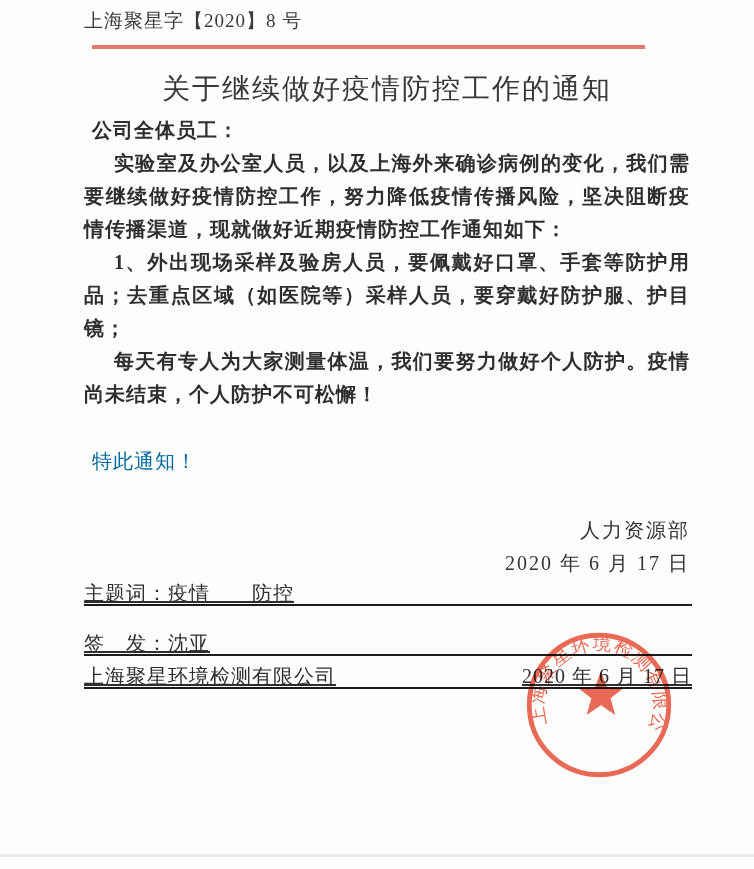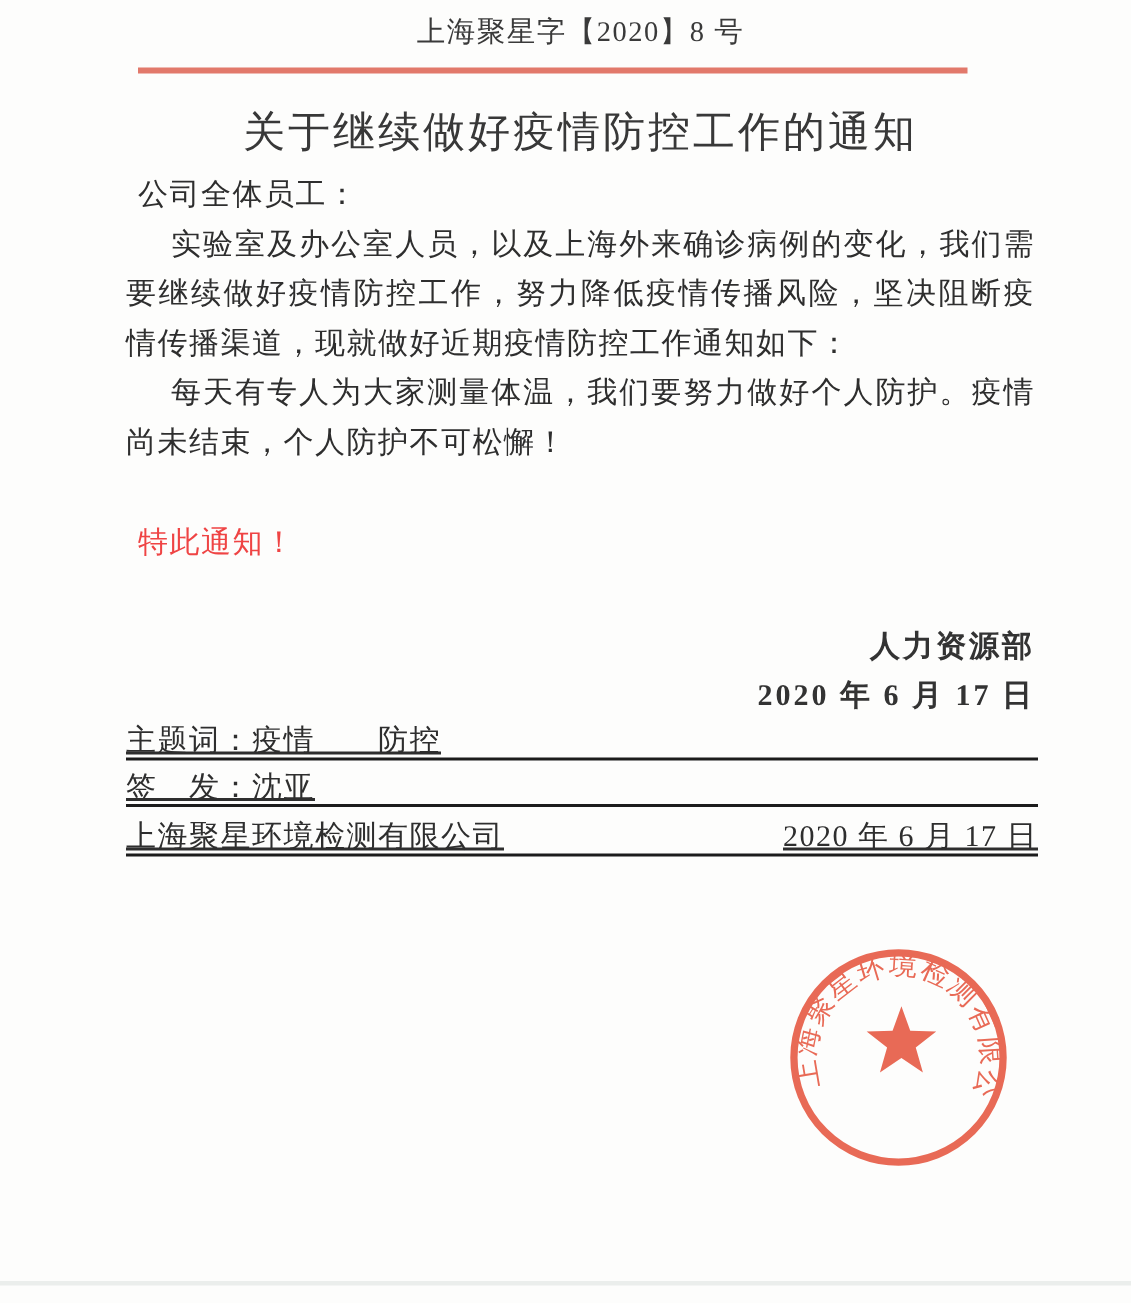--- a/index.html
+++ b/index.html
@@ -9,21 +9,20 @@
     height: 869px;
     margin: 0 auto;
     background: #fdfdfc;
     overflow: hidden;
     font-family: "Liberation Serif", "DejaVu Serif", serif;
     color: #2d2d2d;
   }
   .doc-number {
     margin: 0;
     padding: 8px 64px 0 84px;
-    text-align: center;
     font-size: 19px;
     letter-spacing: 1px;
     color: #3a3a3a;
   }
   .red-rule {
     position: absolute;
     left: 92px;
     top: 45px;
     width: 553px;
     height: 4px;
@@ -39,50 +38,49 @@
     line-height: 38px;
   }
   .body-text {
     margin: 6px 64px 0 84px;
     font-size: 20px;
     line-height: 33px;
     letter-spacing: 1px;
     text-align: justify;
     color: #2e2e2e;
   }
-  .body-text p { margin: 0; text-indent: 30px; }
+  .body-text p { margin: 0; text-indent: 30px; font-weight: bold; }
   .body-text p.salutation { text-indent: 8px; }
   .closing {
     margin: 34px 64px 0 84px;
     font-size: 20px;
     line-height: 33px;
     letter-spacing: 1px;
     text-indent: 8px;
-    color: #ef4444;
+    color: #0369a1;
   }
   .sig-block {
     margin: 36px 64px 0 84px;
     text-align: right;
     font-size: 20px;
     line-height: 33px;
     letter-spacing: 2px;
     color: #333333;
-    font-weight: bold;
   }
   .footer {
     margin: 2px 62px 0 84px;
     font-size: 20px;
     letter-spacing: 1px;
     color: #2e2e2e;
     text-decoration: underline;
   }
   .footer .f-row {
     border-bottom: 2px solid #1c1c1c;
     line-height: 22px;
-    margin-top: 7px;
+    margin-top: 26px;
   }
   .footer .f-row.first { margin-top: 2px; }
   .footer .f-row.last {
     display: flex;
     justify-content: space-between;
     align-items: baseline;
     margin-top: 9px;
   }
   .seal {
     position: absolute;
@@ -118,20 +116,21 @@
 
   <p class="doc-number">上海聚星字【2020】8 号</p>
 
   <div class="red-rule"></div>
 
   <h1 class="doc-title">关于继续做好疫情防控工作的通知</h1>
 
   <div class="body-text">
     <p class="salutation">公司全体员工：</p>
     <p>实验室及办公室人员，以及上海外来确诊病例的变化，我们需要继续做好疫情防控工作，努力降低疫情传播风险，坚决阻断疫情传播渠道，现就做好近期疫情防控工作通知如下：</p>
+    <p>1、外出现场采样及验房人员，要佩戴好口罩、手套等防护用品；去重点区域（如医院等）采样人员，要穿戴好防护服、护目镜；</p>
     <p>每天有专人为大家测量体温，我们要努力做好个人防护。疫情尚未结束，个人防护不可松懈！</p>
   </div>
 
   <p class="closing">特此通知！</p>
 
   <div class="sig-block">
     <div>人力资源部</div>
     <div>2020 年 6 月 17 日</div>
   </div>
 

